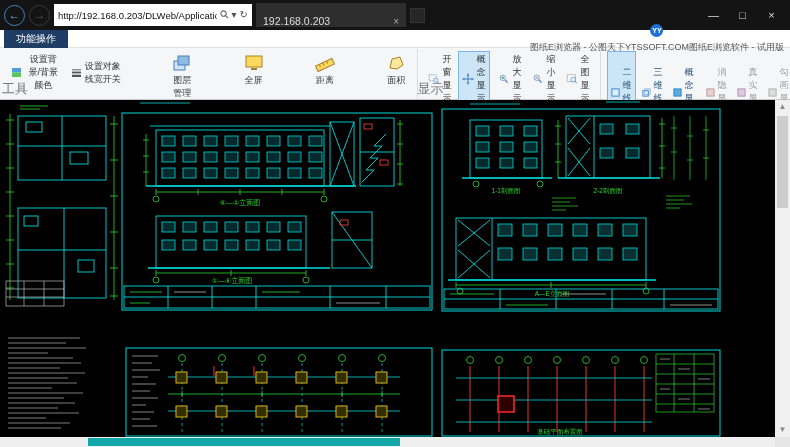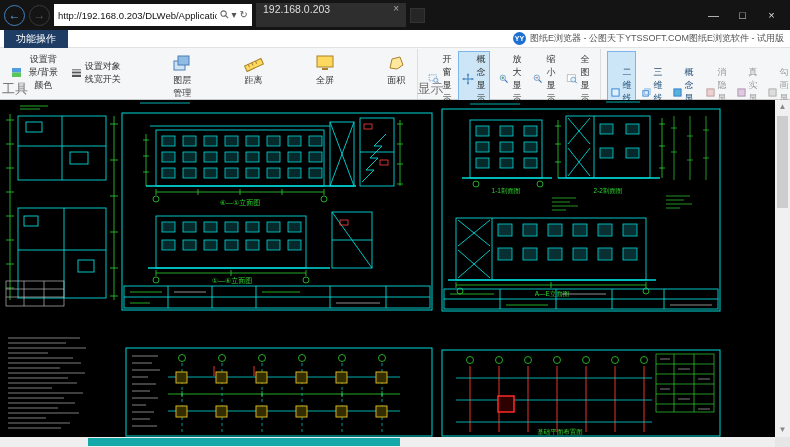--- a/index.html
+++ b/index.html
@@ -10,35 +10,35 @@
   
   .titlebar { height:30px; background:#141414; display:flex; align-items:center; padding:0 4px; gap:4px; }
   .nav-btn { width:21px; height:21px; border-radius:50%; border:1px solid #3f81c1; color:#5aa7e8;
              display:flex; align-items:center; justify-content:center; font-size:12px; flex:0 0 auto;
              background:transparent; cursor:default; }
   .nav-btn.fwd { border-color:#3a3a3a; color:#555; }
   .addressbar { width:198px; height:22px; background:#fff; display:flex; align-items:center;
                 padding:0 4px; gap:3px; flex:0 0 auto; }
   .addressbar .url { flex:1; font-size:9.5px; color:#111; white-space:nowrap; overflow:hidden; }
   .addr-icon { color:#555; font-size:10px; line-height:1; flex:0 0 auto; }
-  .tab { display:flex; align-items:flex-start; width:150px; height:24px; padding:0 7px;
+  .tab { display:flex; align-items:flex-end; width:150px; height:24px; padding:0 7px;
          background:#2e2e2e; color:#ddd; font-size:10.5px; gap:6px; flex:0 0 auto; }
   .tab-close { margin-left:auto; color:#aaa; font-size:10px; }
   .newtab { width:15px; height:15px; background:#262626; border:1px solid #333; flex:0 0 auto; }
   .tb-spacer { flex:1; }
   .win-controls { display:flex; }
   .wc { width:29px; height:22px; color:#ddd; display:flex; align-items:center; justify-content:center;
         font-size:11px; }
 
   
   .commandbar { height:18px; background:#ffffff; border-bottom:1px solid #e2e2e2;
                 display:flex; align-items:center; padding:0 6px 0 4px; gap:6px; }
   .ribbon-tab { background:#1e3c64; color:#fff; font-size:10px; padding:0 12px; height:18px;
                 display:flex; align-items:center; }
-  .brand { margin-left:auto; display:flex; align-items:center; gap:4px; }
+  .brand { margin-left:auto; display:flex; align-items:center; gap:4px;flex-direction:column; }
   .badge { width:13px; height:13px; border-radius:50%; background:#1d6fd1; color:#fff; font-size:7px;
            display:flex; align-items:center; justify-content:center; font-weight:bold; }
   .info { font-size:9px; color:#555; }
 
   
   .ribbon { height:52px; background:#f5f6f7; border-bottom:1px solid #c9c9c9;
             display:flex; align-items:stretch; padding:1px 2px 0; }
   .group { position:relative; display:flex; align-items:flex-start; padding:2px 6px 12px;
            border-right:1px solid #ddd; gap:4px; }
   .group-label { position:absolute; bottom:1px; left:0; right:0; text-align:left;
@@ -135,38 +135,38 @@
           <svg width="20" height="20" viewBox="0 0 20 20">
               <rect x="2" y="8" width="11" height="9" fill="#cfe3f5" stroke="#4a7fb5"></rect>
               <rect x="6" y="3" width="11" height="9" fill="#8fbce4" stroke="#4a7fb5"></rect>
             </svg>
         </span>
         <span>图层管理</span>
       </button>
       <button class="big-btn">
         <span class="ic20">
           <svg width="20" height="20" viewBox="0 0 20 20">
+              <rect x="2" y="3" width="16" height="11" fill="#ffd95e" stroke="#a8822a"></rect>
+              <rect x="7" y="15" width="6" height="2" fill="#a8822a"></rect>
+            </svg>
+        </span>
+        <span>全屏</span>
+      </button>
+      <button class="big-btn">
+        <span class="ic20">
+          <svg width="20" height="20" viewBox="0 0 20 20">
               <g transform="rotate(-25 10 12)">
                 <rect x="1" y="9" width="18" height="6" fill="#ffd95e" stroke="#a8822a"></rect>
                 <line x1="5" y1="9" x2="5" y2="12" stroke="#a8822a"></line>
                 <line x1="9" y1="9" x2="9" y2="12" stroke="#a8822a"></line>
                 <line x1="13" y1="9" x2="13" y2="12" stroke="#a8822a"></line>
               </g>
             </svg>
         </span>
         <span>距离</span>
-      </button>
-      <button class="big-btn">
-        <span class="ic20">
-          <svg width="20" height="20" viewBox="0 0 20 20">
-              <rect x="2" y="3" width="16" height="11" fill="#ffd95e" stroke="#a8822a"></rect>
-              <rect x="7" y="15" width="6" height="2" fill="#a8822a"></rect>
-            </svg>
-        </span>
-        <span>全屏</span>
       </button>
       <button class="big-btn">
         <span class="ic20">
           <svg width="20" height="20" viewBox="0 0 20 20">
               <polygon points="4,15 6,6 14,4 17,12 11,16" fill="#ffe79e" stroke="#a8822a"></polygon>
             </svg>
         </span>
         <span>面积</span>
       </button>
       <div class="group-label">工具</div>

